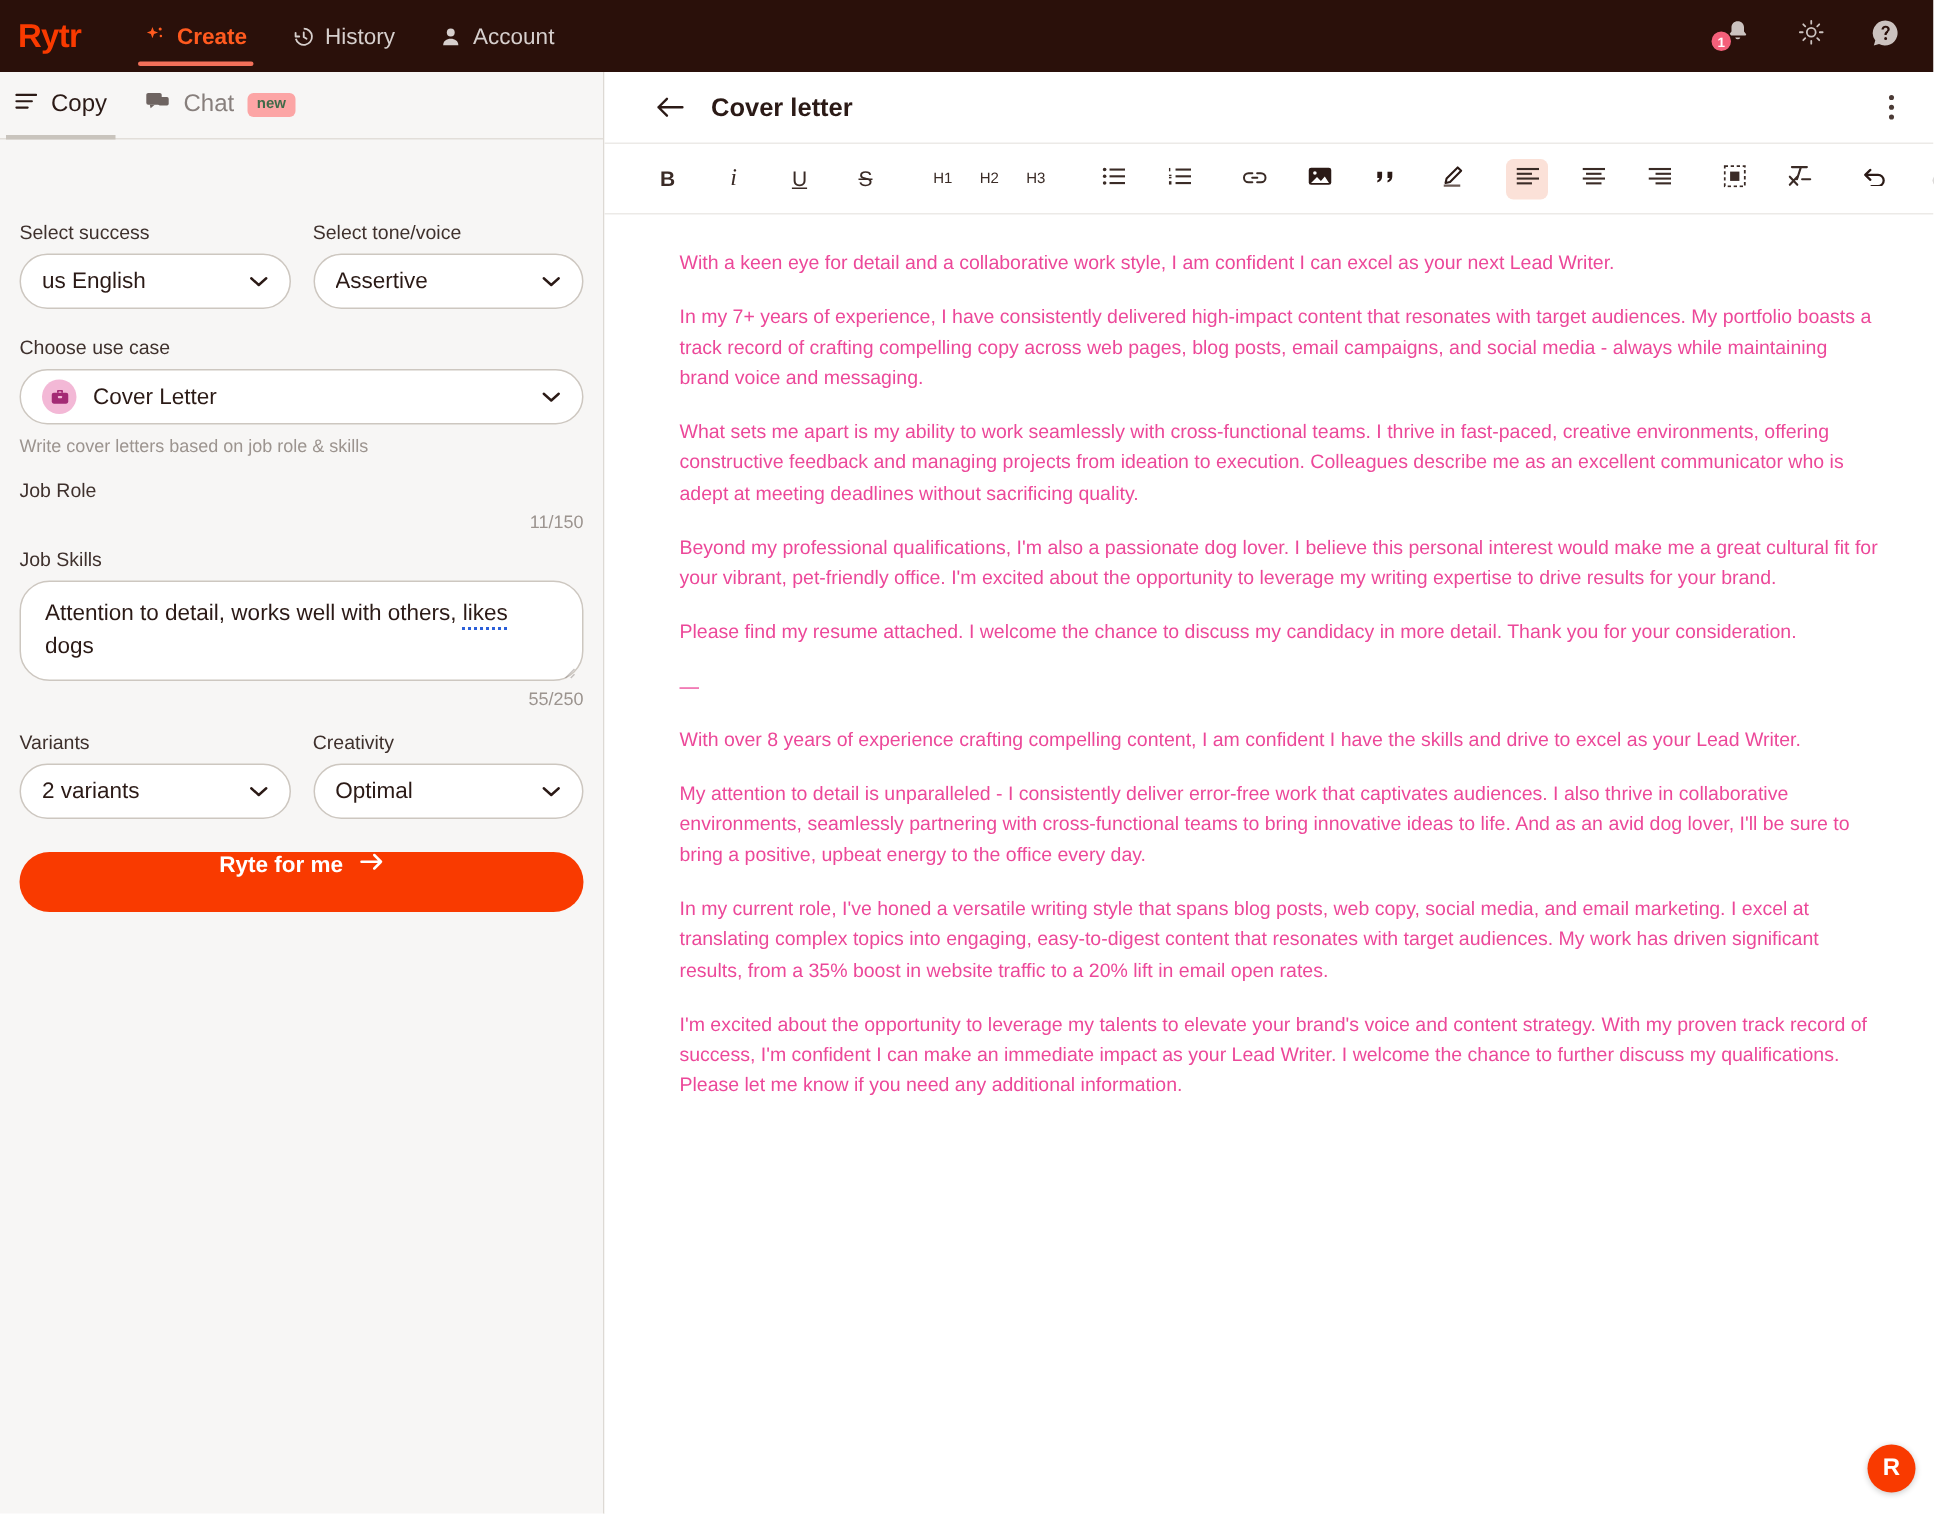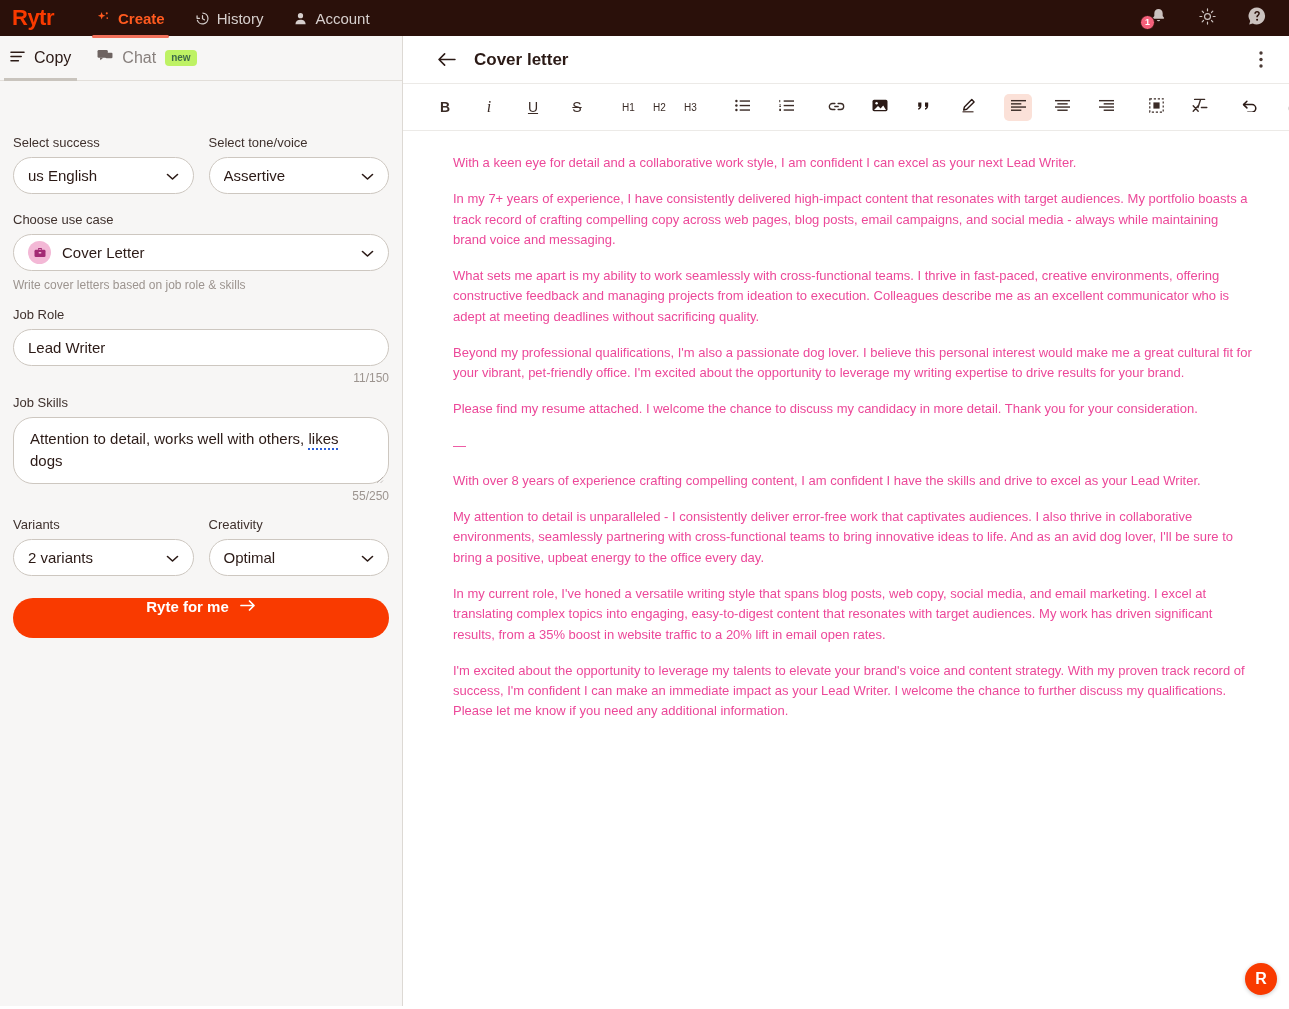--- a/index.html
+++ b/index.html
@@ -5,21 +5,21 @@
   * { box-sizing: border-box; margin: 0; padding: 0; }
   html, body {
     width: 1289px; height: 1009px;
     font-family: "Liberation Sans", sans-serif;
     background: #ffffff;
     overflow: hidden;
   }
 
   
   .topnav {
-    height: 36px;
+    height: 48px;
     background: #2a100a;
     display: flex;
     align-items: center;
     padding: 0 14px 0 12px;
     position: relative;
   }
   .logo {
     color: #f93a00;
     font-size: 22px;
     font-weight: 700;
@@ -83,21 +83,21 @@
     color: #877f7c;
     position: relative;
     cursor: pointer;
   }
   .side-tab.active { color: #2b1a16; }
   .side-tab.active::after {
     content: ""; position: absolute; left: -6px; right: -6px; bottom: 0;
     height: 3px; background: #c9c4bd;
   }
   .newbadge {
-    background: #bef264; color: #3f6b49;
+    background: #fca5a5; color: #3f6b49;
     font-size: 10px; font-weight: 600;
     padding: 2px 6px; border-radius: 4px;
     line-height: 1.2;
   }
   .side-body { padding: 14px 13px 0 13px; }
   .fld-label {
     font-size: 13px; color: #3f312d;
     margin-bottom: 7px;
   }
   .row2 { display: flex; gap: 15px; }
@@ -359,23 +359,20 @@
               <svg width="13" height="8" viewBox="0 0 13 8" fill="none" stroke="#2b1a16" stroke-width="1.6" stroke-linecap="round" stroke-linejoin="round">
                   <path d="M1.5 1.5L6.5 6 11.5 1.5"></path>
                 </svg>
             </span>
           </div>
           <div class="hint">Write cover letters based on job role &amp; skills</div>
         </div>
 
         <div style="margin-top:15px;">
           <div class="fld-label">Job Role</div>
-          <div class="ctrl">
-            <span class="val">Lead Writer</span>
-          </div>
           <div class="counter">11/150</div>
         </div>
 
         <div style="margin-top:10px;">
           <div class="fld-label">Job Skills</div>
           <div class="ta-wrap">
             <div class="textarea"><span>Attention to detail, works well with others, </span><span class="sq">likes</span><span> dogs</span></div>
             <span class="resize-grip">
               <svg width="10" height="10" viewBox="0 0 10 10" stroke="#8a807c" stroke-width="1">
                   <path d="M9 3L3 9M9 6.5L6.5 9"></path>

